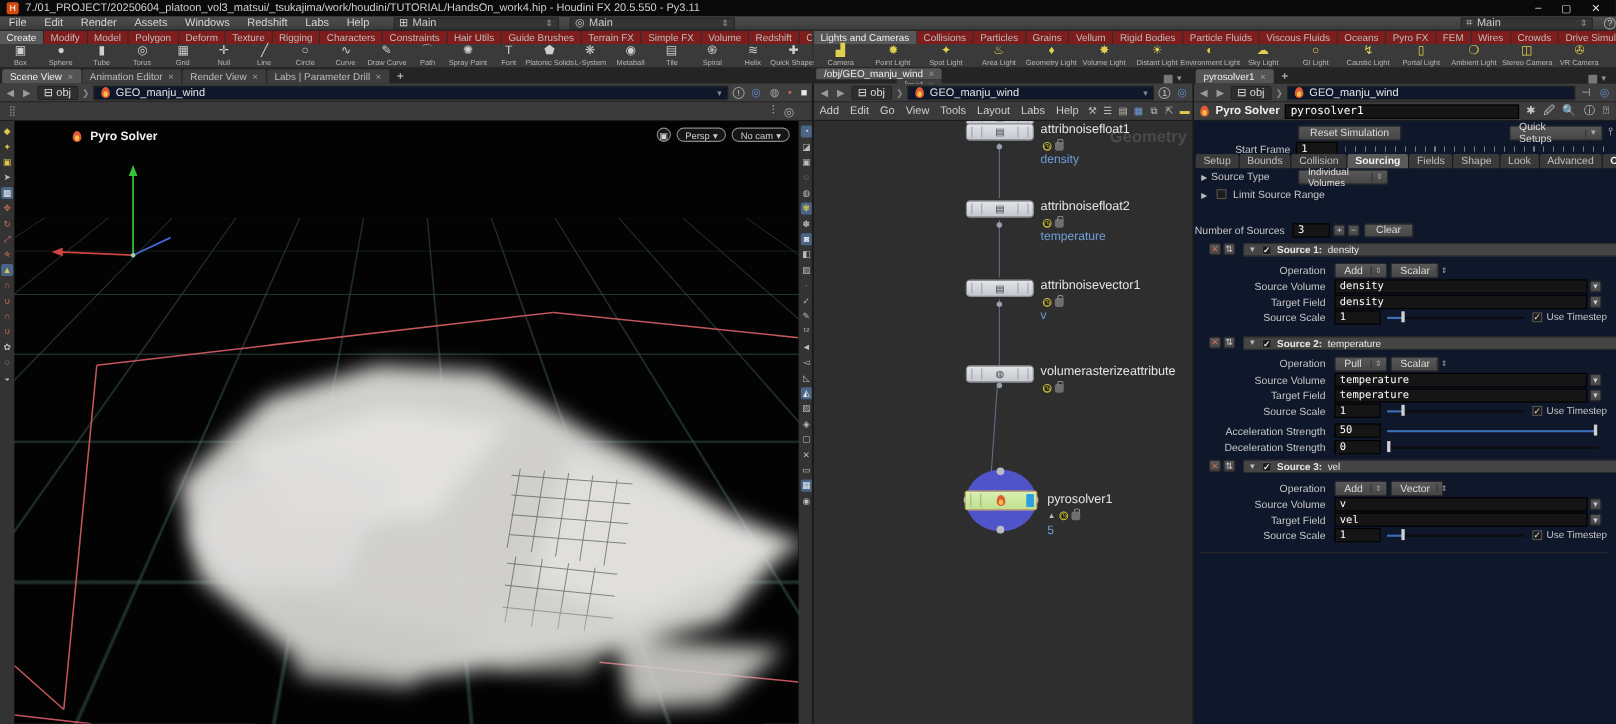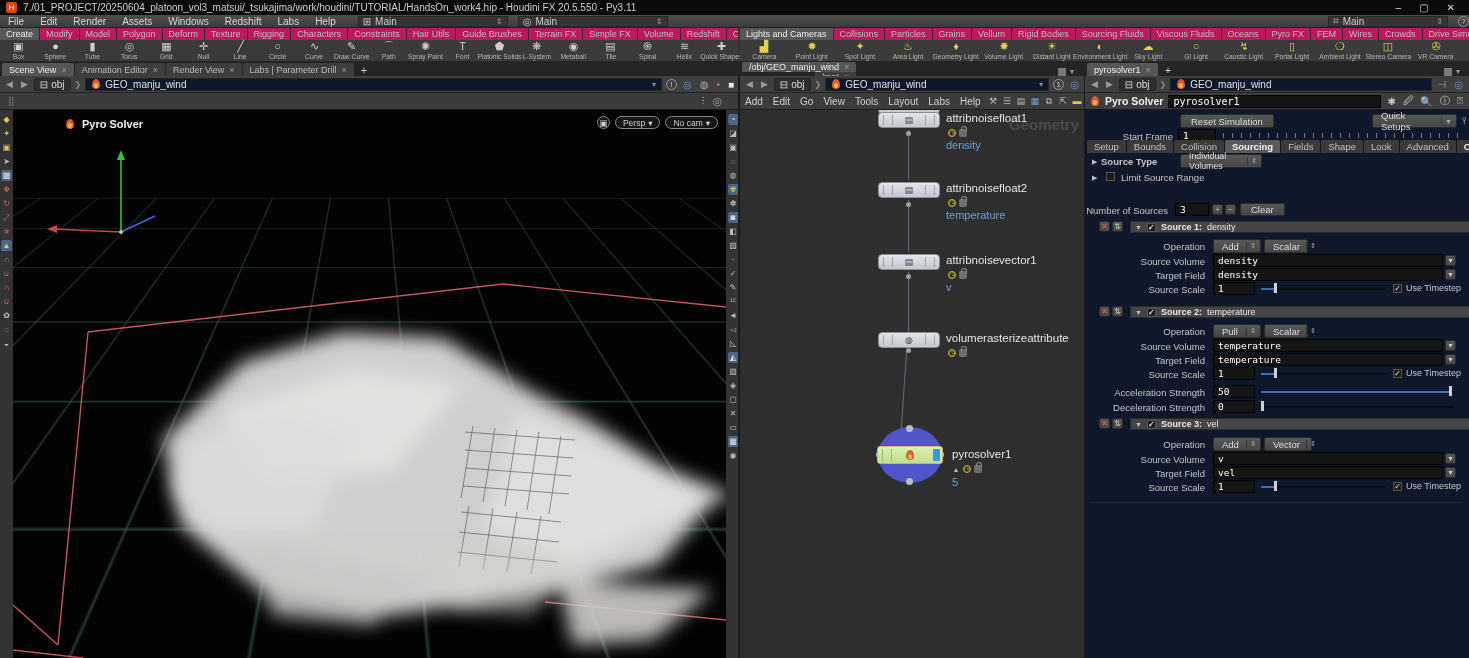--- a/index.html
+++ b/index.html
@@ -11,21 +11,21 @@
   .hou-badge { width:11px; height:11px; background:#d6490f; border-radius:2px; display:inline-flex; align-items:center; justify-content:center; color:#fff; font-size:8px; }
   .winbtns { margin-left:auto; display:flex; gap:18px; padding-right:8px; color:#ddd; font-size:10px; }
 
   
   .menubar { position:absolute; left:0; top:15px; width:1469px; height:13px; background:linear-gradient(#4e4e4e,#3b3b3b); display:flex; align-items:center; font-size:10px; color:#d6d6d6; border-bottom:1px solid #222; }
   .menubar .mitem { padding:0 8px; }
   .desk-select { display:flex; align-items:center; gap:4px; background:#353535; border:1px solid #272727; height:11px; padding:0 4px; min-width:150px; color:#ccc; }
   .desk-select .car { margin-left:auto; color:#999; font-size:8px; }
   .qhelp { margin-left:6px; width:11px; height:11px; border:1px solid #999; border-radius:50%; display:inline-flex; align-items:center; justify-content:center; font-size:8px; color:#ccc; }
   .shelftabs { position:absolute; top:28px; height:12px; display:flex; overflow:hidden; }
-  .shelftab { padding:0 6px; font-size:9px; color:#bdbdbd; background:#be185d; border-right:1px solid #2c2c2c; white-space:nowrap; line-height:12px; }
+  .shelftab { padding:0 6px; font-size:9px; color:#bdbdbd; background:#7f1d1d; border-right:1px solid #2c2c2c; white-space:nowrap; line-height:12px; }
   .shelftab.active { background:#585858; color:#eee; }
   .tools { position:absolute; top:40px; height:22px; display:flex; align-items:flex-start; background:#3a3a3a; border-bottom:1px solid #262626; }
   .tool { width:37px; display:flex; flex-direction:column; align-items:center; line-height:10px; padding-top:1px; }
   .tool .glyph { font-size:11px; height:11px; color:#cfcfcf; }
   .tool .tlabel { font-size:7.5px; color:#b5b5b5; white-space:nowrap; transform:scale(.9); }
   .lights .glyph { color:#e3cf4e; }
 
   
   .panetabs { position:absolute; top:62px; width:1469px; height:14px; background:#242424; display:flex; align-items:flex-end; }
   .ptgroup { display:flex; align-items:flex-end; height:14px; }
@@ -299,21 +299,21 @@
 </div>
 <div class="shelftabs" style="left:740px; width:729px;">
   <span style="display:flex;">
 
   <span class="shelftab active">Lights and Cameras</span>
       <span class="shelftab">Collisions</span>
       <span class="shelftab">Particles</span>
       <span class="shelftab">Grains</span>
       <span class="shelftab">Vellum</span>
       <span class="shelftab">Rigid Bodies</span>
-      <span class="shelftab">Sourcing Fluids</span>
+      <span class="shelftab">Particle Fluids</span>
       <span class="shelftab">Viscous Fluids</span>
       <span class="shelftab">Oceans</span>
       <span class="shelftab">Pyro FX</span>
       <span class="shelftab">FEM</span>
       <span class="shelftab">Wires</span>
       <span class="shelftab">Crowds</span>
       <span class="shelftab">Drive Simulation</span>
     </span>
 
 </div>
@@ -762,21 +762,21 @@
     <span class="parmtab">Collision</span>
     <span class="parmtab active">Sourcing</span>
     <span class="parmtab">Fields</span>
     <span class="parmtab">Shape</span>
     <span class="parmtab">Look</span>
     <span class="parmtab">Advanced</span>
     <span class="parmtab bold">Output</span>
   </div>
 
   <span class="tri" style="position:absolute; left:7px; top:48px;">▶</span>
-  <span class="plabel" style="left:16px; top:46px; text-align:left;font-weight:bold;">Source Type</span>
+  <span class="plabel" style="left:16px; top:46px; text-align:left;">Source Type</span>
   <span class="dd" style="position:absolute; left:95px; top:44px; width:82px;">
       <span style="font-size:8.8px;">Individual Volumes</span>
       <span class="c" style="margin-left:auto;">⇕</span>
     </span>
 
   <span class="tri" style="position:absolute; left:7px; top:64px;">▶</span>
   <span class="chk" style="position:absolute; left:21px; top:62px;"></span>
   <span class="plabel" style="left:36px; top:62px; text-align:left;">Limit Source Range</span>
 
   <span class="plabel" style="left:0; top:95px; width:83px;">Number of Sources</span>

